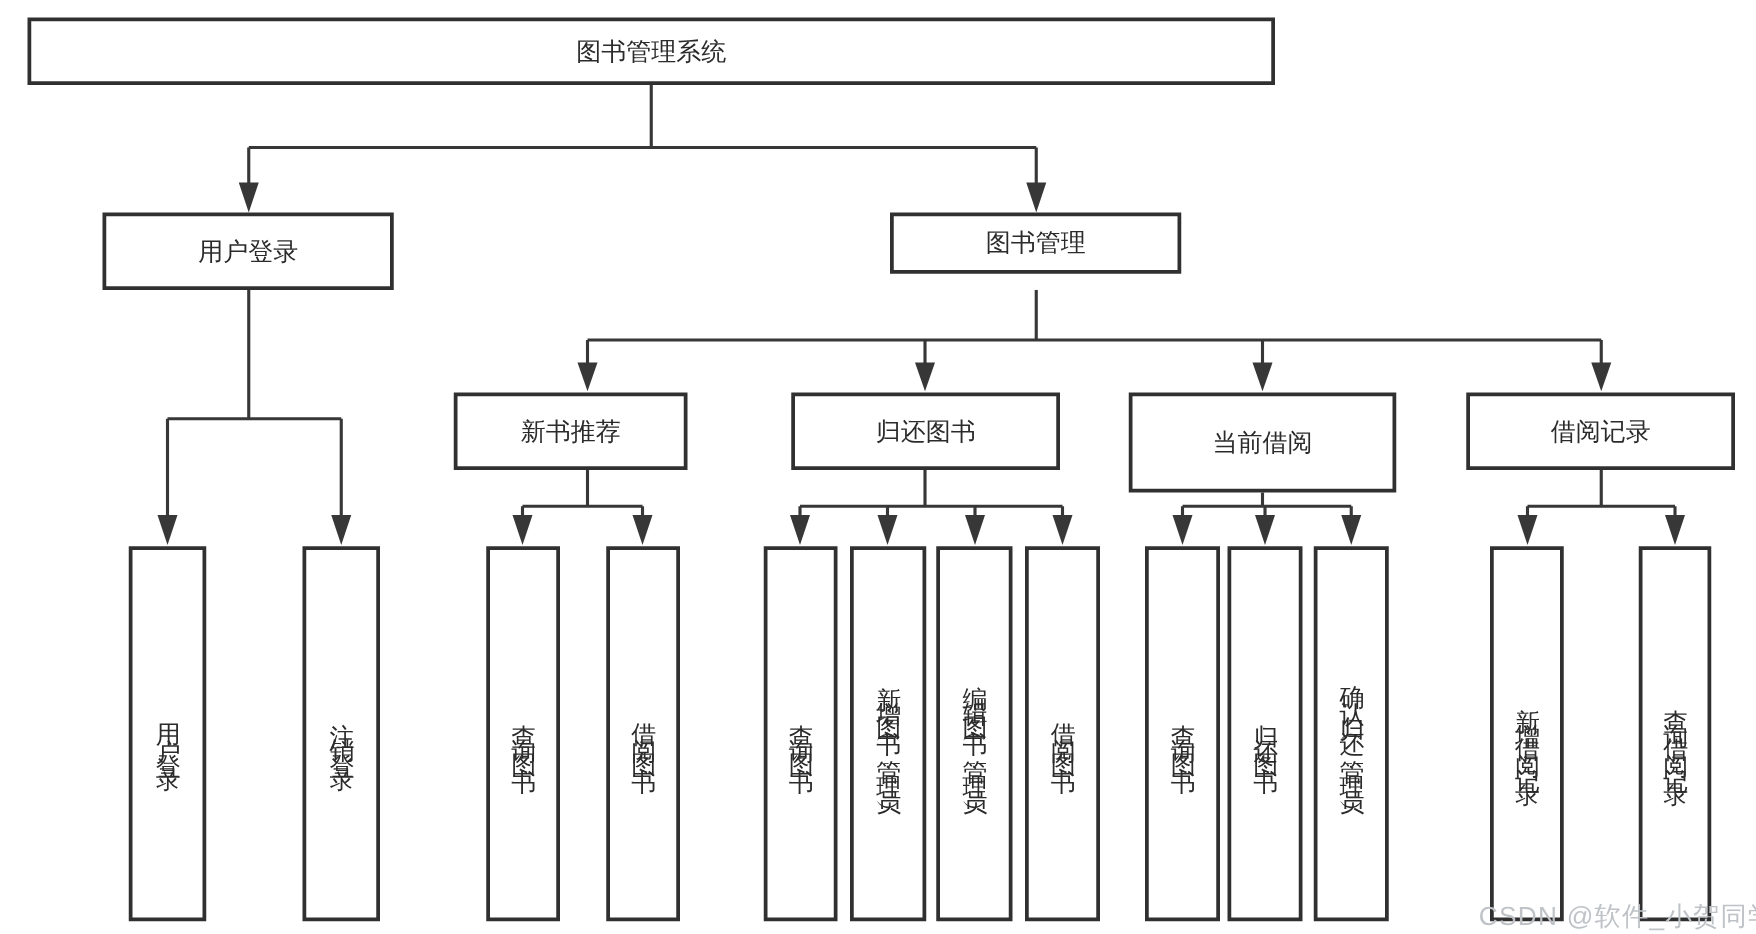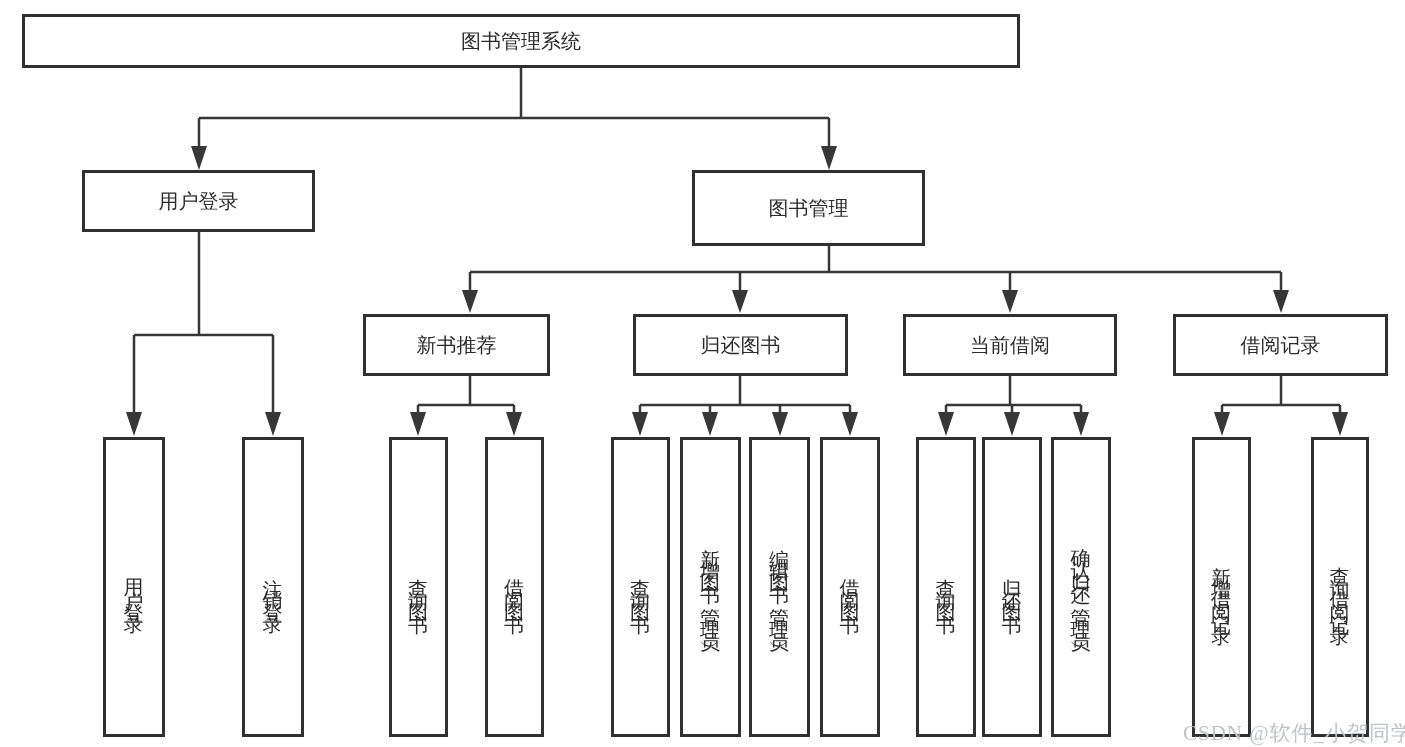--- a/index.html
+++ b/index.html
@@ -1,18 +1,18 @@
 <!DOCTYPE html>
 <html><head>
 <meta charset="utf-8">
 <style>
   html,body{margin:0;padding:0;background:#ffffff;}
   .stage{
     position:relative;width:1405px;height:747px;background:#ffffff;overflow:hidden;
-    font-family:Liberation Serif, serif;color:#2b2b2b;
+    font-family:Liberation Sans, sans-serif;color:#2b2b2b;
   }
   .lines{position:absolute;left:0;top:0;z-index:1;}
   .box{
     position:absolute;box-sizing:border-box;background:#ffffff;
     border:3px solid #303030;display:flex;align-items:center;justify-content:center;
     font-size:20px;color:#2b2b2b;z-index:2;text-align:center;
   }
   .vbox{
     writing-mode:vertical-rl;text-orientation:mixed;
     letter-spacing:12px;line-height:1;padding:8px 0;
@@ -89,25 +89,25 @@
       <polygon points="1004,412 1020,412 1012,436"></polygon>
       <polygon points="1073,412 1089,412 1081,436"></polygon>
       <polygon points="1214,412 1230,412 1222,436"></polygon>
       <polygon points="1332,412 1348,412 1340,436"></polygon>
     </g>
   </svg>
 
   <div class="box" style="left:22px;top:14px;width:998px;height:54px">图书管理系统</div>
 
   <div class="box" style="left:82px;top:170px;width:233px;height:62px">用户登录</div>
-  <div class="box" style="left:692px;top:170px;width:233px;height:76px">图书管理</div>
+  <div class="box" style="left:712px;top:170px;width:233px;height:49px">图书管理</div>
 
   <div class="box" style="left:363px;top:314px;width:187px;height:62px">新书推荐</div>
   <div class="box" style="left:633px;top:314px;width:215px;height:62px">归还图书</div>
-  <div class="box" style="left:903px;top:314px;width:214px;height:62px">当前借阅</div>
+  <div class="box" style="left:903px;top:314px;width:214px;height:80px">当前借阅</div>
   <div class="box" style="left:1173px;top:314px;width:215px;height:62px">借阅记录</div>
 
   <div class="box vbox" style="left:103px;top:437px;width:62px;height:300px">用户登录</div>
   <div class="box vbox" style="left:242px;top:437px;width:62px;height:300px">注销登录</div>
 
   <div class="box vbox" style="left:389px;top:437px;width:59px;height:300px">查询图书</div>
   <div class="box vbox" style="left:485px;top:437px;width:59px;height:300px">借阅图书</div>
 
   <div class="box vbox" style="left:611px;top:437px;width:59px;height:300px">查询图书</div>
   <div class="box vbox" style="left:680px;top:437px;width:61px;height:300px">新增图书（管理员）</div>

